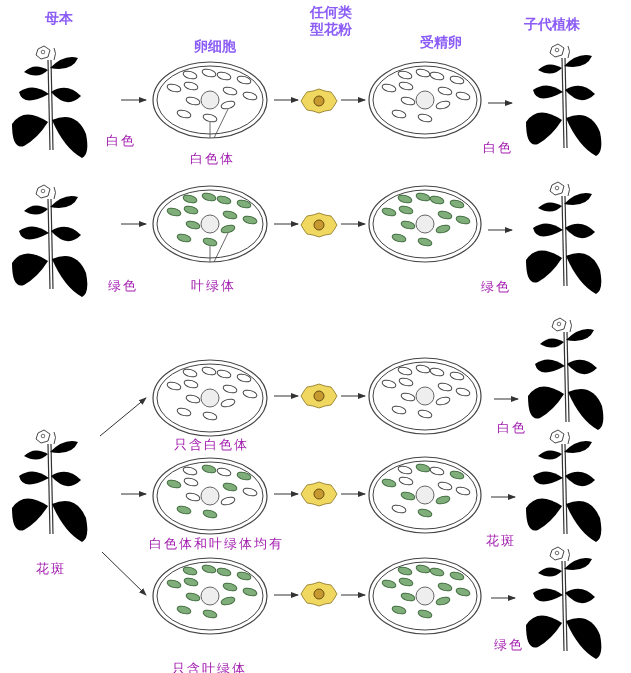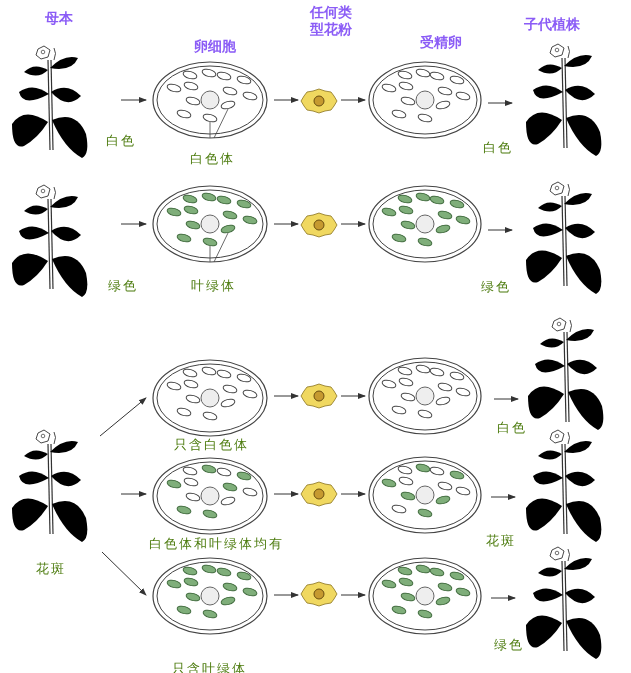--- a/index.html
+++ b/index.html
@@ -1,18 +1,18 @@
 <!DOCTYPE html>
 <html><head>
 <meta charset="utf-8">
 <style>
   html,body{margin:0;padding:0;background:#ffffff;}
   body{width:631px;height:673px;position:relative;overflow:hidden;font-family:"DejaVu Sans","Liberation Sans",sans-serif;color:#222;}
   .hdr{position:absolute;font-size:14px;font-weight:bold;text-align:right;line-height:17px;color:#8b5cf6;}
-  .lbl{position:absolute;font-size:13px;color:#4d7c0f;letter-spacing:2px;white-space:nowrap;}
+  .lbl{position:absolute;font-size:13px;color:#a21caf;letter-spacing:2px;white-space:nowrap;}
   svg#art{position:absolute;left:0;top:0;}
 </style>
 </head>
 <body>
 
 <div class="hdr" style="left:33px;top:10px;width:40px;">母本</div>
 <div class="hdr" style="left:176px;top:18px;width:60px;margin-top:20px;">卵细胞</div>
 <div class="hdr" style="left:292px;top:4px;width:60px;">
   <div>任何类</div>
   <div>型花粉</div>

